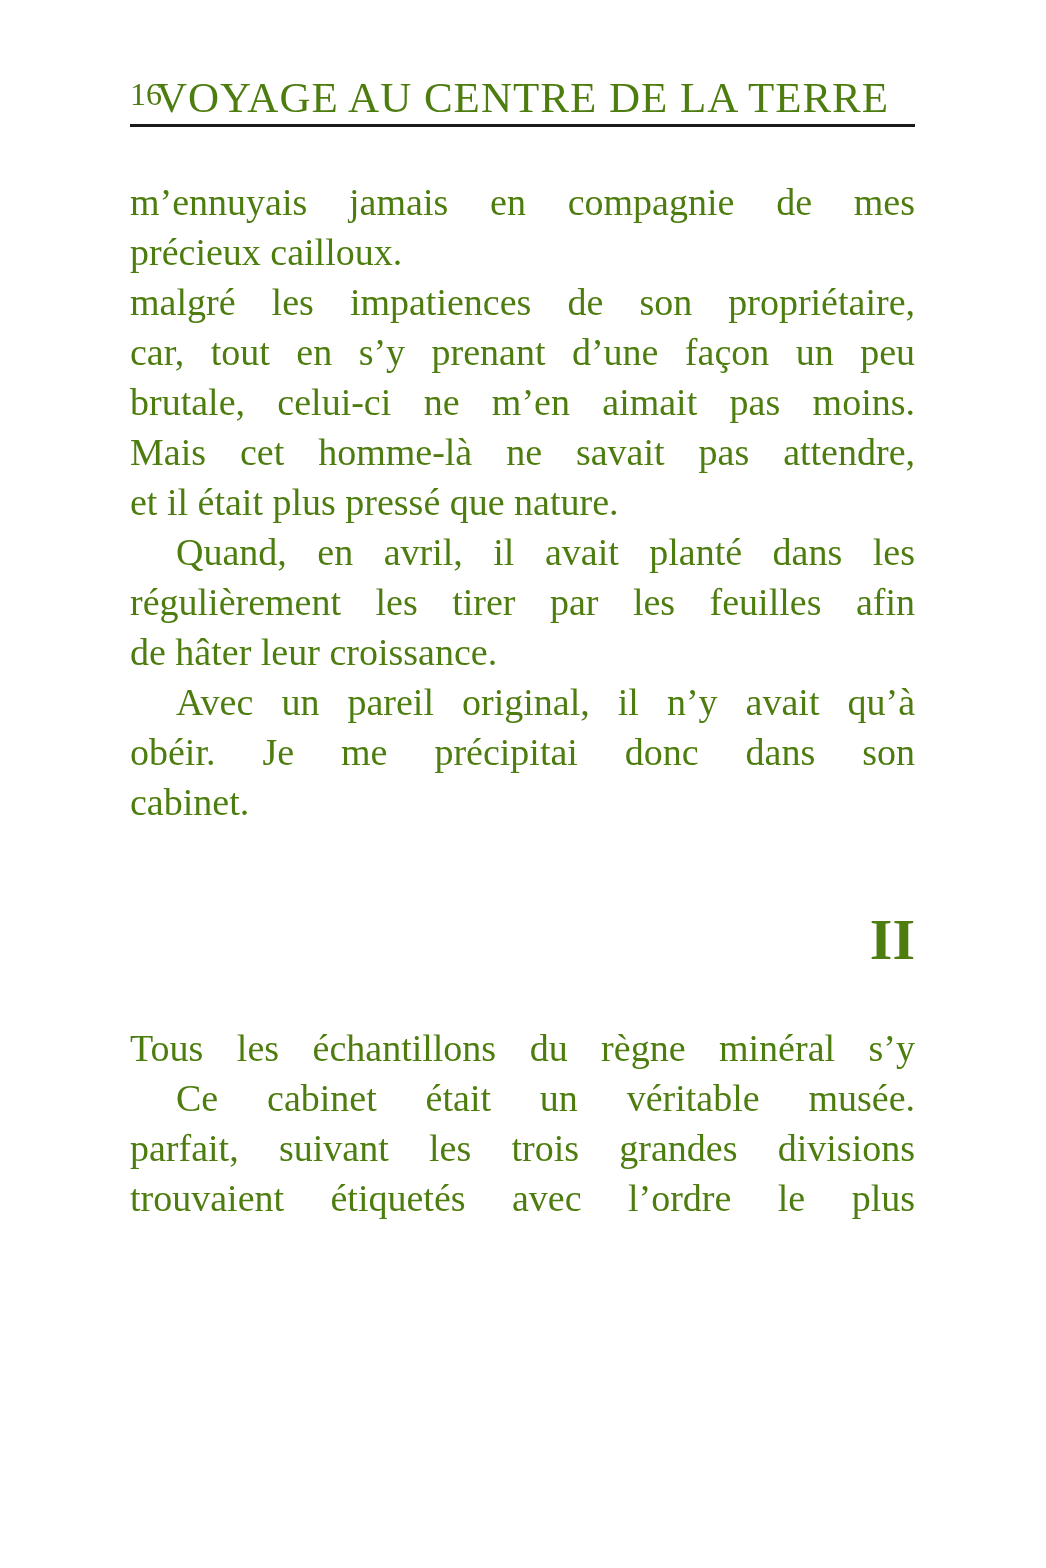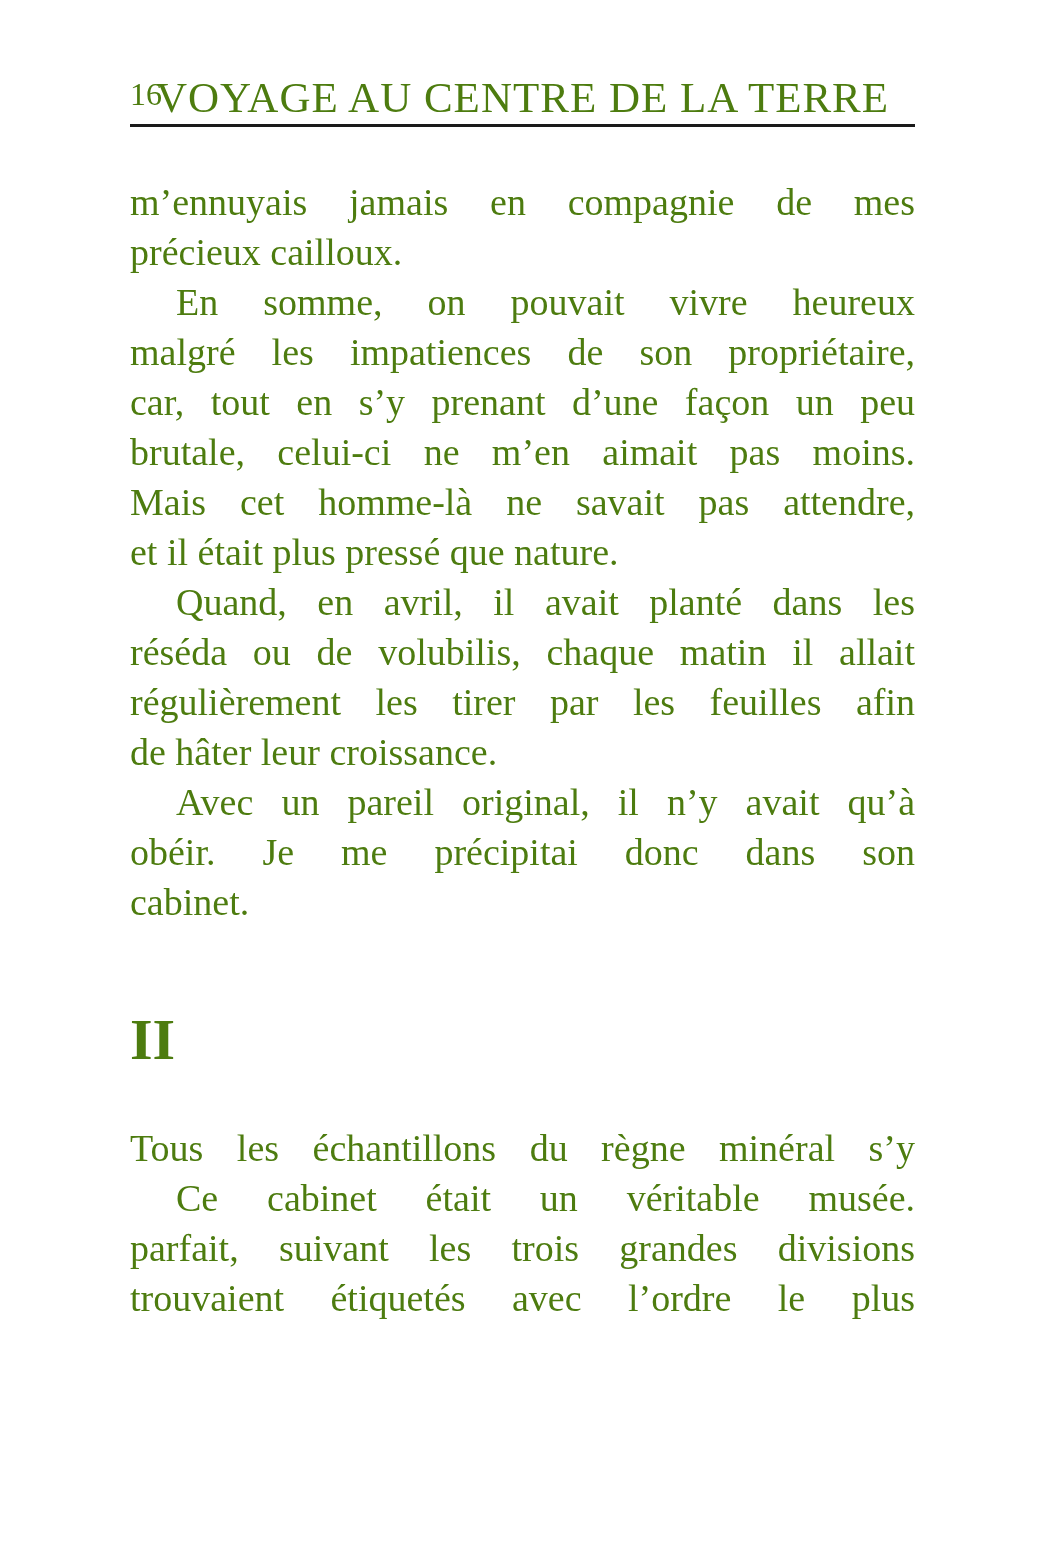--- a/index.html
+++ b/index.html
@@ -52,49 +52,47 @@
   }
   .text-line.end {
     text-align: center;
     text-align-last: left;
   }
   .text-line.indent {
     text-indent: 46px;
   }
   .chapter-heading {
     margin: 84px 0 54px 0;
-    text-align: left;
+    text-align: right;
     font-size: 58px;
     line-height: 1;
     font-weight: bold;
   }
 </style>
 </head>
 <body>
 
 <div class="page">
 
   <header class="page-header">
     <span class="page-number">16</span>
     <span class="running-title">VOYAGE AU CENTRE DE LA TERRE</span>
   </header>
 
   <hr class="header-rule">
 
   <main class="page-body">
     <div class="text-line">m’ennuyais jamais en compagnie de mes</div>
     <div class="text-line end">précieux cailloux.</div>
-    <div class="text-line indent">En somme, on pouvait vivre heureux</div>
     <div class="text-line">malgré les impatiences de son propriétaire,</div>
     <div class="text-line">car, tout en s’y prenant d’une façon un peu</div>
     <div class="text-line">brutale, celui-ci ne m’en aimait pas moins.</div>
     <div class="text-line">Mais cet homme-là ne savait pas attendre,</div>
     <div class="text-line end">et il était plus pressé que nature.</div>
     <div class="text-line indent">Quand, en avril, il avait planté dans les</div>
-    <div class="text-line">réséda ou de volubilis, chaque matin il allait</div>
     <div class="text-line">régulièrement les tirer par les feuilles afin</div>
     <div class="text-line end">de hâter leur croissance.</div>
     <div class="text-line indent">Avec un pareil original, il n’y avait qu’à</div>
     <div class="text-line">obéir. Je me précipitai donc dans son</div>
     <div class="text-line end">cabinet.</div>
 
     <h2 class="chapter-heading">II</h2>
 
     <div class="text-line">Tous les échantillons du règne minéral s’y</div>
     <div class="text-line indent">Ce cabinet était un véritable musée.</div>

